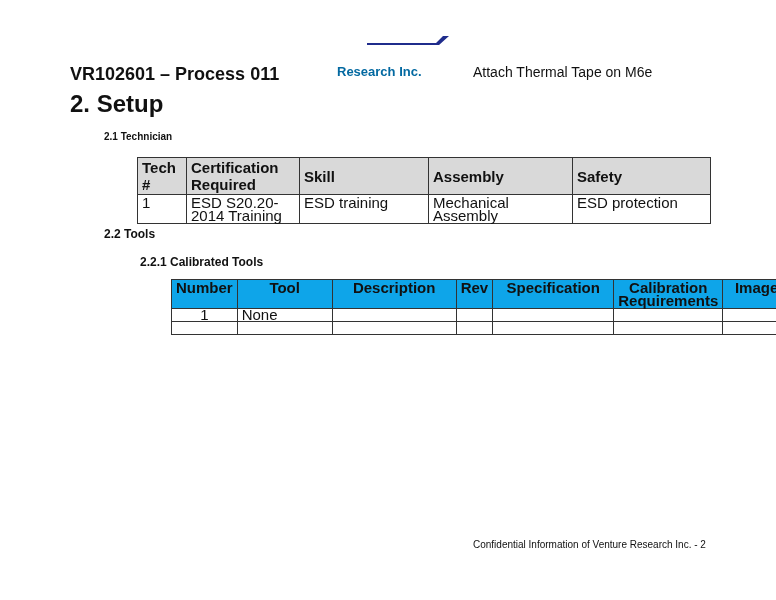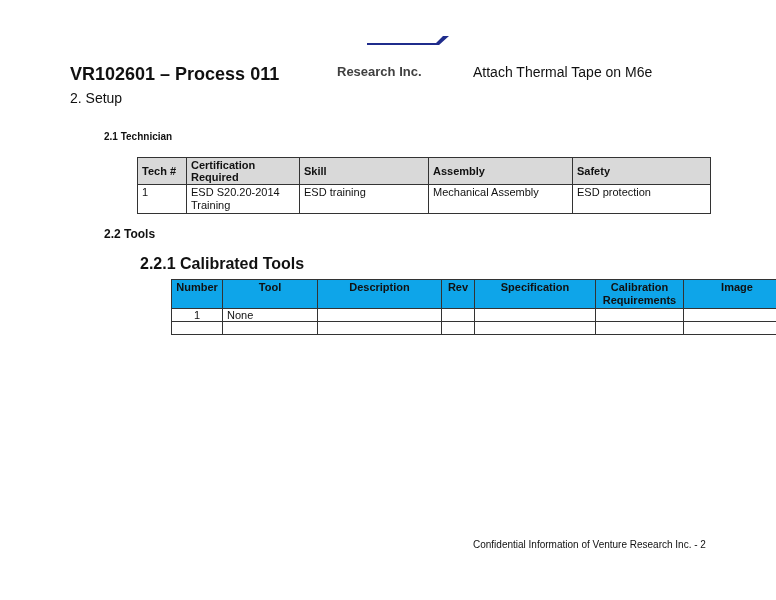--- a/index.html
+++ b/index.html
@@ -6,27 +6,27 @@
   body { width:776px; height:600px; position:relative; overflow:hidden;
          font-family:"Liberation Sans", "DejaVu Sans", sans-serif; color:#111; }
   .abs { position:absolute; }
   .doc-id { left:70px; top:64px; font-size:18px; font-weight:bold; white-space:nowrap; }
   .doc-title { left:473px; top:64px; font-size:14px; white-space:nowrap; }
   .logo { left:327px; top:34px; width:124px; height:50px; }
   .logo-top { position:absolute; left:0; top:0; font-family:"DejaVu Sans", sans-serif;
               font-weight:bold; color:#1f2c8c; font-size:22px; letter-spacing:-0.5px; white-space:nowrap; }
   .logo-top .big { font-size:30px; }
   .logo-swoosh { position:absolute; left:40px; top:2px; width:82px; height:10px; }
-  .logo-bottom { position:absolute; left:10px; top:30px; font-weight:bold; color:#404040;
+  .logo-bottom { position:absolute; left:10px; top:30px; font-weight:bold; color:#0369a1;
                  font-size:13px; white-space:nowrap; }
-  .section-h { left:70px; top:90px; font-size:14px; font-weight:normal; }
+  .section-h { left:70px; top:90px; font-size:24px; font-weight:bold; }
   .sub-h { left:104px; top:131px; font-size:10px; font-weight:bold; }
   .sub-h2 { left:104px; top:227px; font-size:12px; font-weight:bold; }
-  .subsub-h { left:140px; top:255px; font-size:16px; font-weight:bold; }
-  table { border-collapse:collapse; font-size:11px; }
+  .subsub-h { left:140px; top:255px; font-size:12px; font-weight:bold; }
+  table { border-collapse:collapse; font-size:15px; }
   .tech-table { left:137px; top:157px; width:574px; border:1.5px solid #333; }
   .tech-table th { background:#d9d9d9; text-align:left; font-weight:bold; padding:1px 4px; height:13px; }
   .tech-table td { padding:1px 4px; vertical-align:top; line-height:13px; height:26px; }
   .tech-table th, .tech-table td { border:1px solid #333; }
   .tools-table { left:171px; top:279px; width:620px; border:1.5px solid #333; }
   .tools-table th { background:#0ea5e9; font-weight:bold; padding:1px 4px; vertical-align:top; height:26px; text-align:center; line-height:13px;}
   .tools-table td { padding:0 4px; height:12px; line-height:12px; }
   .tools-table th, .tools-table td { border:1px solid #333; }
   .footer { left:473px; top:539px; font-size:10px; white-space:nowrap; }
 </style>

